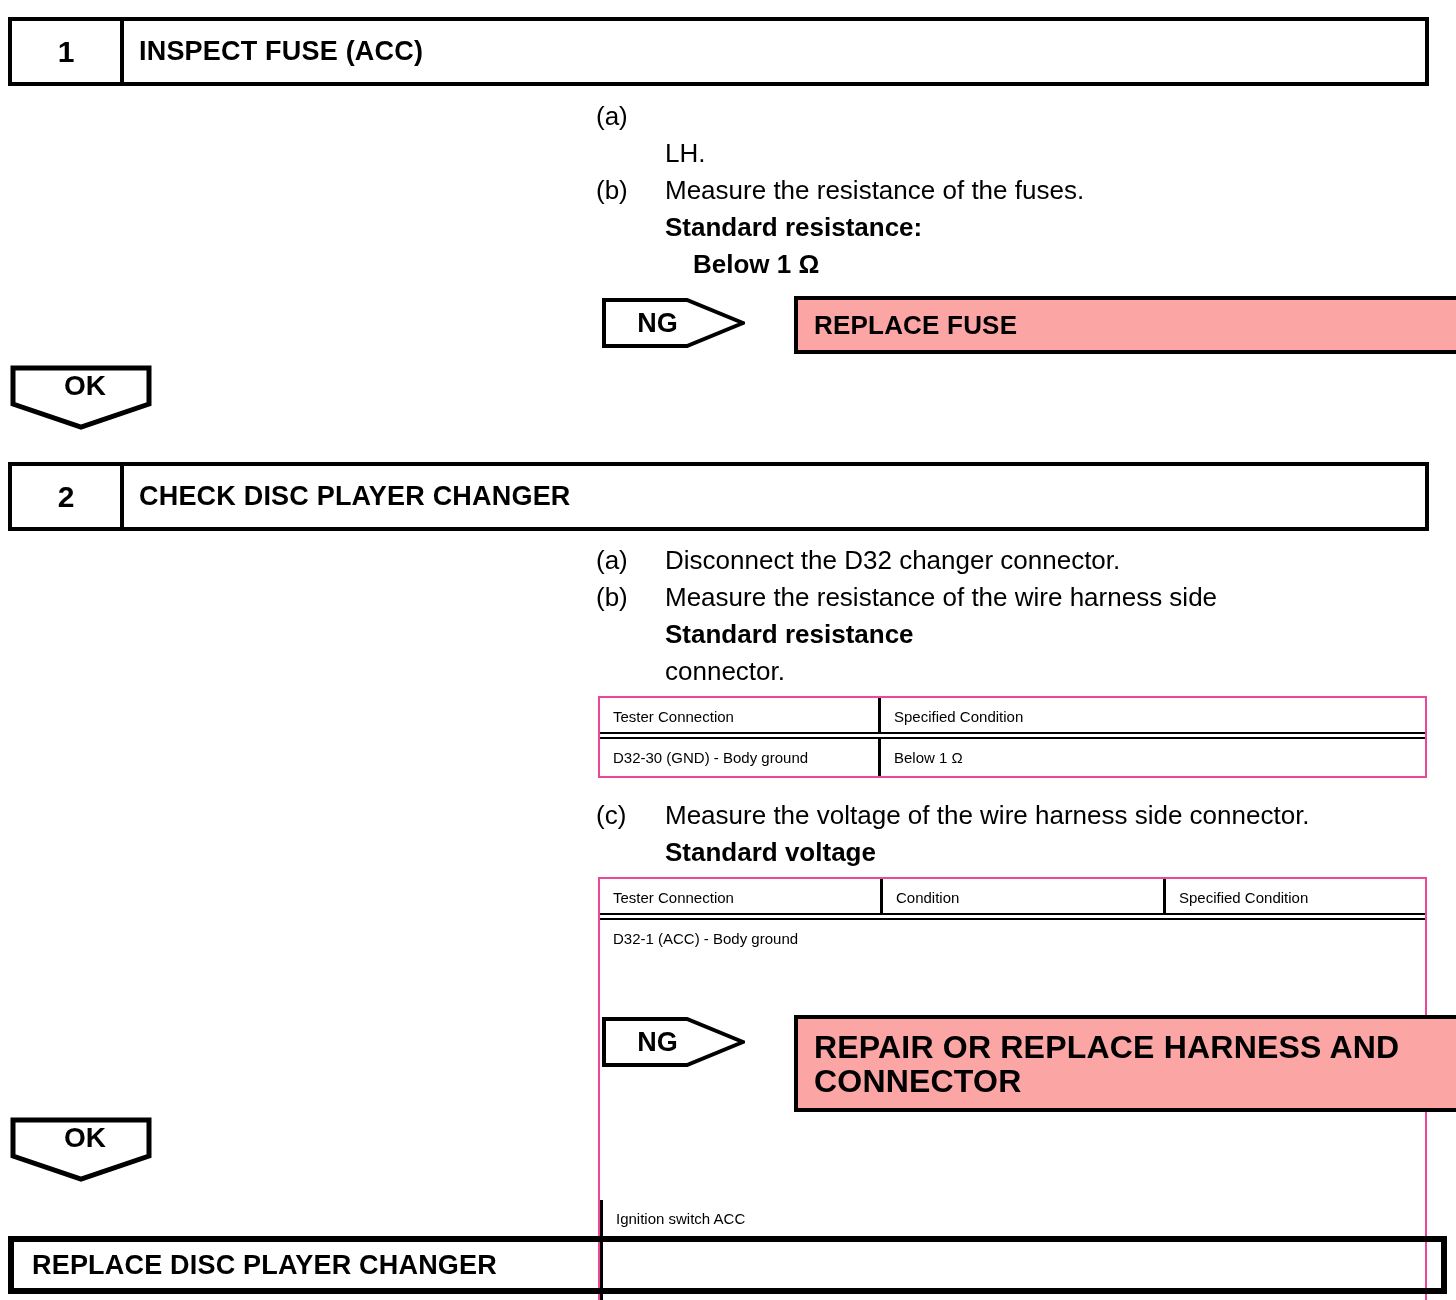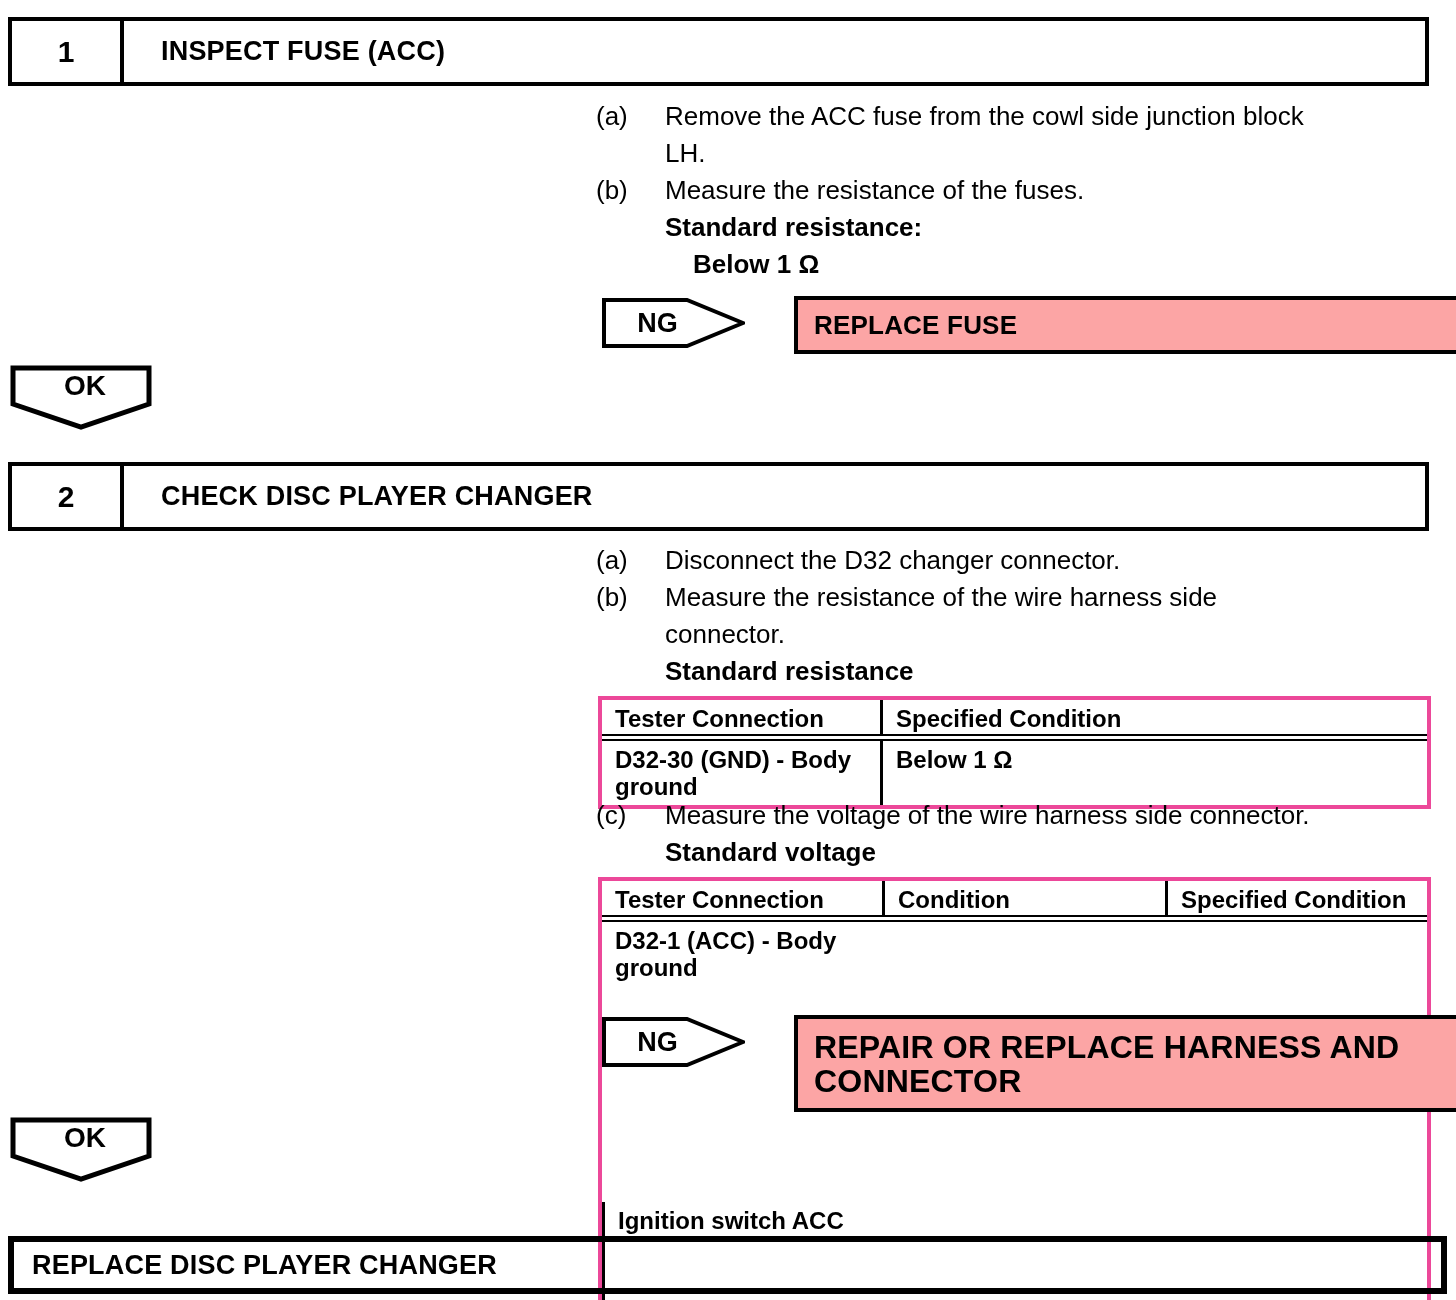--- a/index.html
+++ b/index.html
@@ -23,21 +23,20 @@
   .step-num {
     width: 108px; border-right: 4px solid #000;
     display: flex; align-items: center; justify-content: center;
     font-size: 30px; font-weight: bold;
   }
   .step-title {
     flex: 1; display: flex; align-items: center;
     padding-left: 15px;
     font-size: 27px; font-weight: bold;
     letter-spacing: 0.2px;
-    margin-left: 22px;
   }
 
   
   .instr { position: absolute; font-size: 26px; }
   .irow { height: 37px; display: flex; align-items: flex-start; line-height: 31px; }
   .mk { width: 69px; flex: 0 0 69px; }
   .bold { font-weight: bold; }
   .ind { margin-left: 28px; }
 
   
@@ -62,22 +61,22 @@
   .ok-wrap svg { position: absolute; left: 0; top: 0; }
   .ok-label {
     position: absolute; left: 4px; top: 0; width: 142px; height: 42px;
     display: flex; align-items: center; justify-content: center;
     font-size: 28px; font-weight: bold;
   }
 
   
   .tbl {
     position: absolute; width: 825px;
-    border: 4px solid #ec4899; background: #fff;
-    font-size: 24px; font-weight: bold;
+    border: 2px solid #ec4899; background: #fff;
+    font-size: 15px; font-weight: normal;
   }
   .trow { display: flex; align-items: stretch; }
   .tc { padding: 5px 8px 5px 13px; box-sizing: border-box; line-height: 27px; }
   .tc + .tc { border-left: 3px solid #000; }
   .thead { border-bottom: 2px solid #000; }
   .thead .tc { height: 34px; }
   .dbl { height: 3px; border-bottom: 2px solid #000; background: #fff; }
   .t2 .c1 { width: 278px; flex: 0 0 278px; }
   .t2 .c2 { flex: 1; }
   .t3 .c1 { width: 280px; flex: 0 0 280px; }
@@ -102,21 +101,20 @@
 <body>
 
 <div class="step-header" style="top:17px;">
   <div class="step-num">1</div>
   <div class="step-title">INSPECT FUSE (ACC)</div>
 </div>
 
 <div class="instr" style="left:596px; top:101px; width:800px;">
   <div class="irow">
     <span class="mk">(a)</span>
-    <span>Remove the ACC fuse from the cowl side junction block</span>
   </div>
   <div class="irow">
     <span class="mk"></span>
     <span>LH.</span>
   </div>
   <div class="irow">
     <span class="mk">(b)</span>
     <span>Measure the resistance of the fuses.</span>
   </div>
   <div class="irow">
@@ -153,25 +151,25 @@
   <div class="irow">
     <span class="mk">(a)</span>
     <span>Disconnect the D32 changer connector.</span>
   </div>
   <div class="irow">
     <span class="mk">(b)</span>
     <span>Measure the resistance of the wire harness side</span>
   </div>
   <div class="irow">
     <span class="mk"></span>
+    <span class="bold">Standard resistance</span>
+  </div>
+  <div class="irow">
+    <span class="mk"></span>
     <span>connector.</span>
-  </div>
-  <div class="irow">
-    <span class="mk"></span>
-    <span class="bold">Standard resistance</span>
   </div>
 </div>
 
 <div class="tbl t2" style="left:598px; top:696px;">
   <div class="trow thead">
     <div class="tc c1">Tester Connection</div>
     <div class="tc c2">Specified Condition</div>
   </div>
   <div class="dbl"></div>
   <div class="trow">

